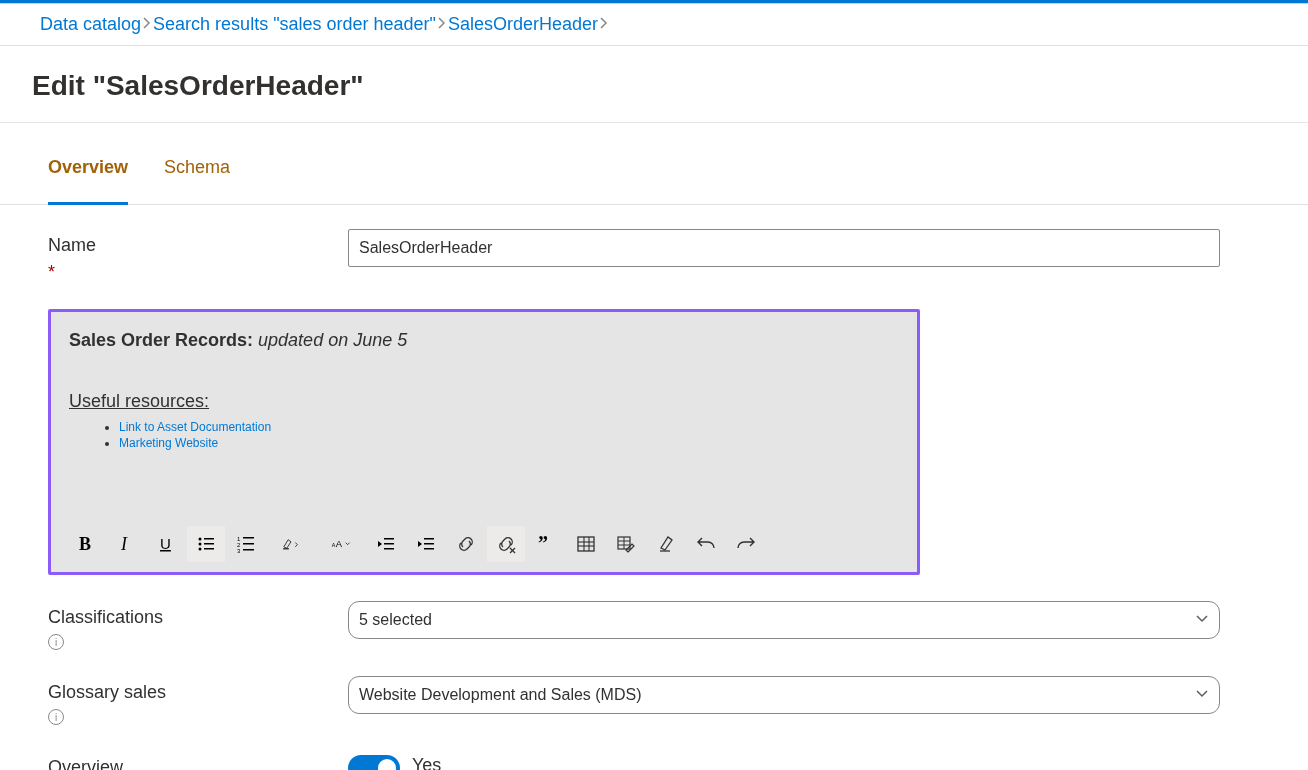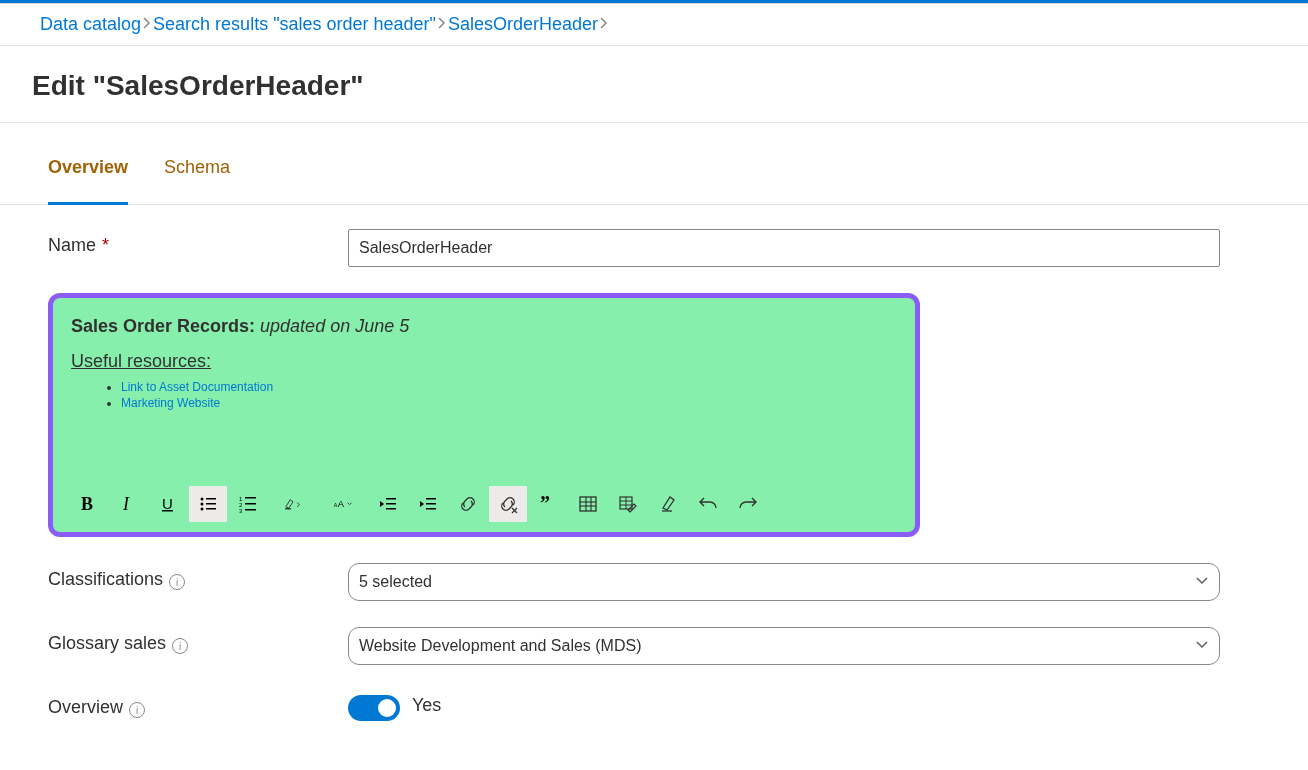--- a/index.html
+++ b/index.html
@@ -72,22 +72,23 @@
       align-items: flex-start;
       margin-bottom: 26px;
     }
     .form-label {
       width: 300px;
       flex-shrink: 0;
       font-size: 18px;
       color: #323130;
       padding-top: 6px;
       display: flex;
-      align-items: flex-end;
+      align-items: flex-start;
       gap: 6px;
+      flex-direction: column;
     }
     .form-label .req {
       color: #a80000;
     }
     .info-icon {
       display: inline-flex;
       align-items: center;
       justify-content: center;
       width: 16px;
       height: 16px;
@@ -116,33 +117,33 @@
       align-items: center;
       justify-content: space-between;
       cursor: pointer;
       border-radius: 11px;
     }
     .dropdown .chev {
       color: #605e5c;
     }
     
     .rich-editor {
-      border: 5px solid #8b5cf6;
-      border-radius: 12px;
+      border: 3px solid #8b5cf6;
+      border-radius: 2px;
       width: 100%;
-      background: #86efac;
+      background: #e5e5e5;
     }
     .rich-content {
       padding: 18px 18px 70px 18px;
       font-size: 18px;
       min-height: 160px;
     }
     .rich-content .bold { font-weight: 700; }
     .rich-content .italic { font-style: italic; }
-    .rich-content .underline { text-decoration: underline; display:inline-block; margin-top: 14px;}
+    .rich-content .underline { text-decoration: underline; display:inline-block; margin-top: 40px;}
     .rich-content ul { margin: 8px 0 0 50px; }
     .rich-content ul li { margin-bottom: 2px; font-size:12px;}
     .rich-content a { color: #0078d4; text-decoration: none; }
     .rich-toolbar {
       border-top: 0px solid #edebe9;
       display: flex;
       align-items: center;
       padding: 4px 8px 10px 16px;
       gap: 2px;
     }

